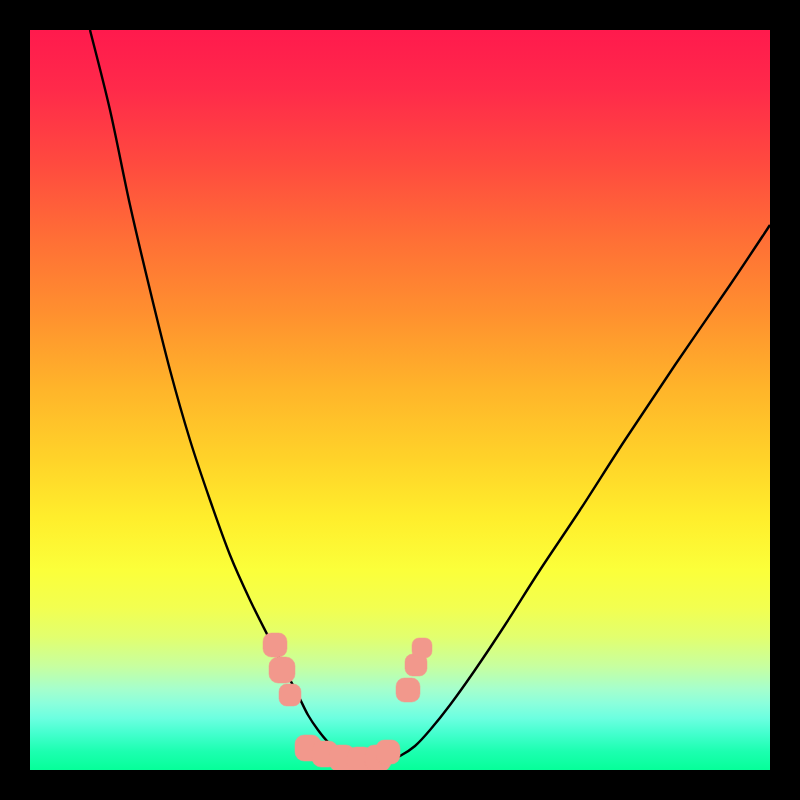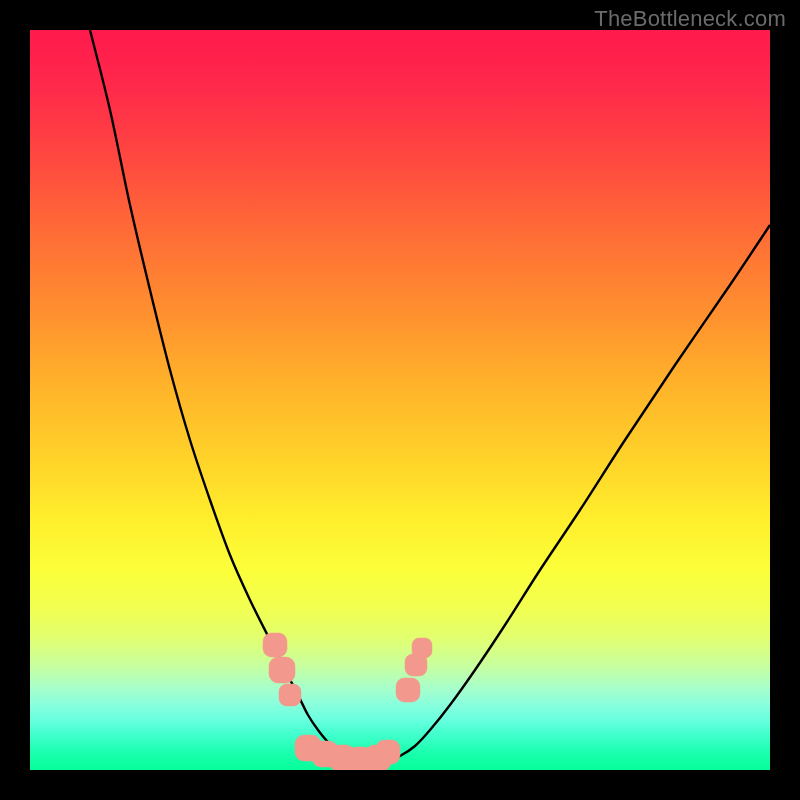--- a/index.html
+++ b/index.html
@@ -72,21 +72,20 @@
     fill: #f2988c;
     stroke: #f2988c;
     stroke-width: 0.5;
   }
 </style>
 </head>
 <body>
 
 <div class="frame">
 
-  <div class="watermark">TheBottleneck.com</div>
 
   <div class="plot-area">
     <div class="gradient-bg"></div>
 
     <svg class="curves" viewBox="0 0 740 740" preserveAspectRatio="none">
       <path id="left-curve" class="curve" d="M 60 0 C 63.333333333333336 13.333333333333334, 73.33333333333333 50.83333333333333, 80 80 C 86.66666666666667 109.16666666666667, 93.33333333333333 145, 100 175 C 106.66666666666667 205, 113.33333333333333 232.5, 120 260 C 126.66666666666667 287.5, 133.33333333333334 315, 140 340 C 146.66666666666666 365, 153.33333333333334 388.3333333333333, 160 410 C 166.66666666666666 431.6666666666667, 173.33333333333334 450.8333333333333, 180 470 C 186.66666666666666 489.1666666666667, 193.33333333333334 508.3333333333333, 200 525 C 206.66666666666666 541.6666666666666, 213.33333333333334 555.8333333333334, 220 570 C 226.66666666666666 584.1666666666666, 234.16666666666666 598.3333333333334, 240 610 C 245.83333333333334 621.6666666666666, 250.33333333333334 630.8333333333334, 255 640 C 259.6666666666667 649.1666666666666, 264.1666666666667 657.5, 268 665 C 271.8333333333333 672.5, 274.6666666666667 679.1666666666666, 278 685 C 281.3333333333333 690.8333333333334, 284.6666666666667 695.5, 288 700 C 291.3333333333333 704.5, 294.3333333333333 708.3333333333334, 298 712 C 301.6666666666667 715.6666666666666, 305.5 719, 310 722 C 314.5 725, 320 727.8333333333334, 325 730 C 330 732.1666666666666, 337.5 734.1666666666666, 340 735"></path>
       <path id="right-curve" class="curve" d="M 340 735 C 342.5 734.5, 350 733.5, 355 732 C 360 730.5, 365 728.6666666666666, 370 726 C 375 723.3333333333334, 380 720.3333333333334, 385 716 C 390 711.6666666666666, 394.1666666666667 706.8333333333334, 400 700 C 405.8333333333333 693.1666666666666, 412.5 685, 420 675 C 427.5 665, 435.8333333333333 653.3333333333334, 445 640 C 454.1666666666667 626.6666666666666, 464.1666666666667 611.6666666666666, 475 595 C 485.8333333333333 578.3333333333334, 497.5 559.1666666666666, 510 540 C 522.5 520.8333333333334, 535.8333333333334 501.6666666666667, 550 480 C 564.1666666666666 458.3333333333333, 579.1666666666666 434.1666666666667, 595 410 C 610.8333333333334 385.8333333333333, 627.5 360.8333333333333, 645 335 C 662.5 309.1666666666667, 684.1666666666666 278.3333333333333, 700 255 C 715.8333333333334 231.66666666666666, 733.3333333333334 205, 740 195"></path>
       <g id="marker-layer">
           <rect x="233" y="603" width="24" height="24" rx="8.399999999999999" ry="8.399999999999999" class="marker"></rect>
           <rect x="239" y="627" width="26" height="26" rx="9.1" ry="9.1" class="marker"></rect>

